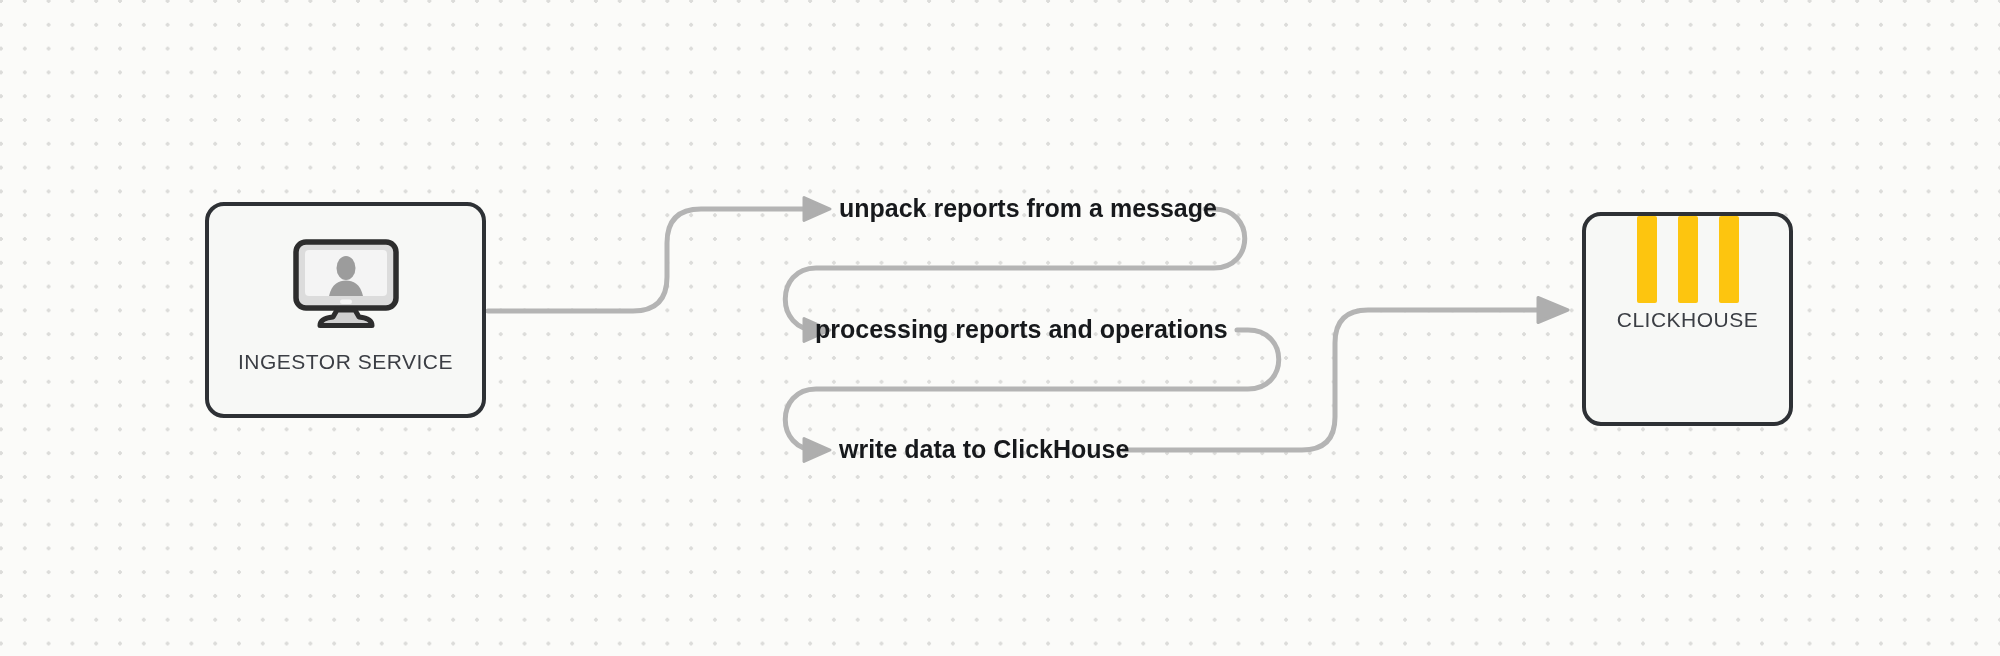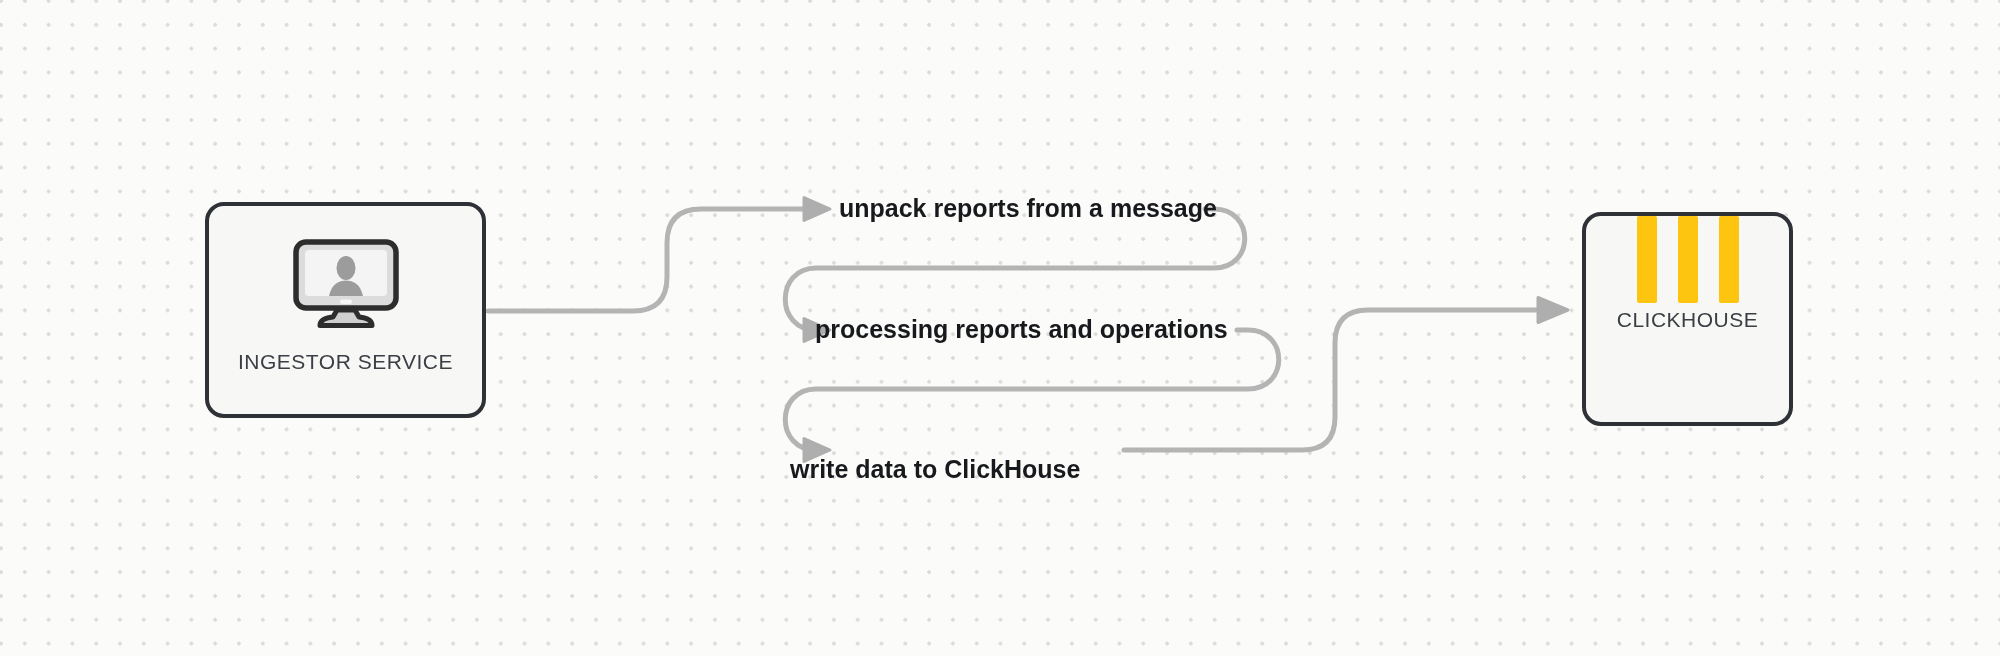--- a/index.html
+++ b/index.html
@@ -72,21 +72,21 @@
     position: absolute;
     transform: translateY(-51%);
     font-size: 25px;
     line-height: 1.15;
     color: #17191c;
     white-space: nowrap;
     font-weight: bold;
   }
   .step-1 { left: 839px; top: 209px; }
   .step-2 { left: 815px; top: 330px; }
-  .step-3 { left: 790px; top: 450px; margin-top: 20px; }
+  .step-3 { left: 839px; top: 450px; }
 </style>
 </head>
 <body>
 
 <div class="canvas">
 
   <svg class="connectors" viewBox="0 0 2000 656">
 
     <path class="wire" d="M 488 311 L 633 311 Q 667 311 667 277 L 667 243 Q 667 209 701 209 L 806 209"></path>
     <path class="head" d="M 804 197.5 L 830 209 L 804 220.5 Z"></path>

